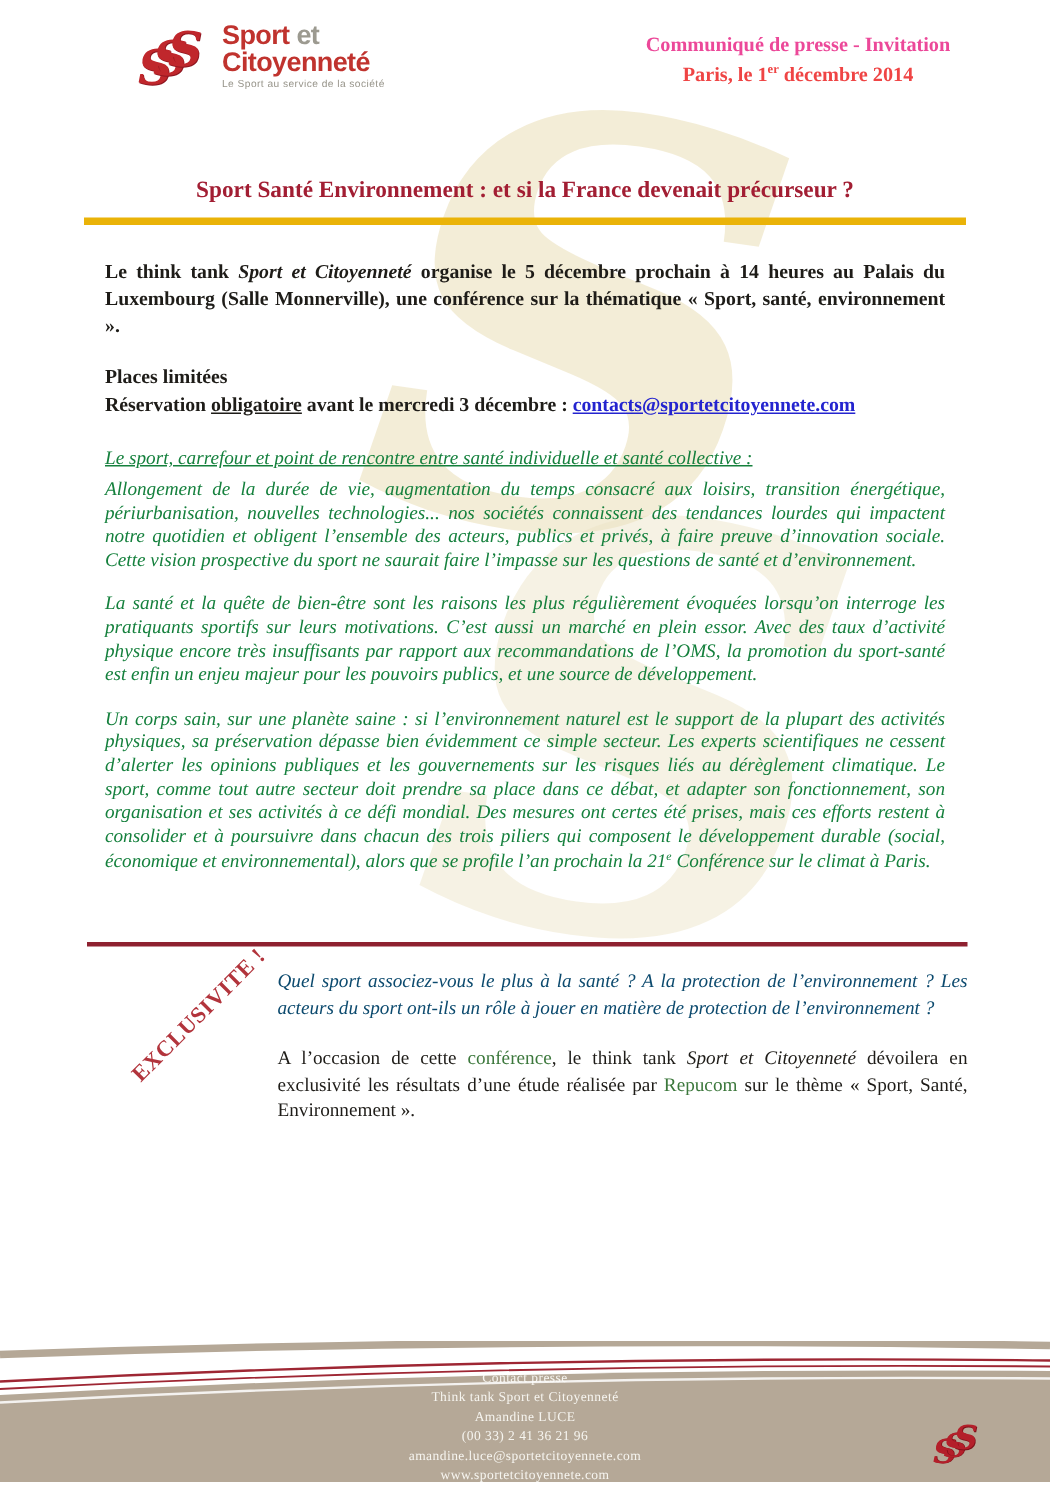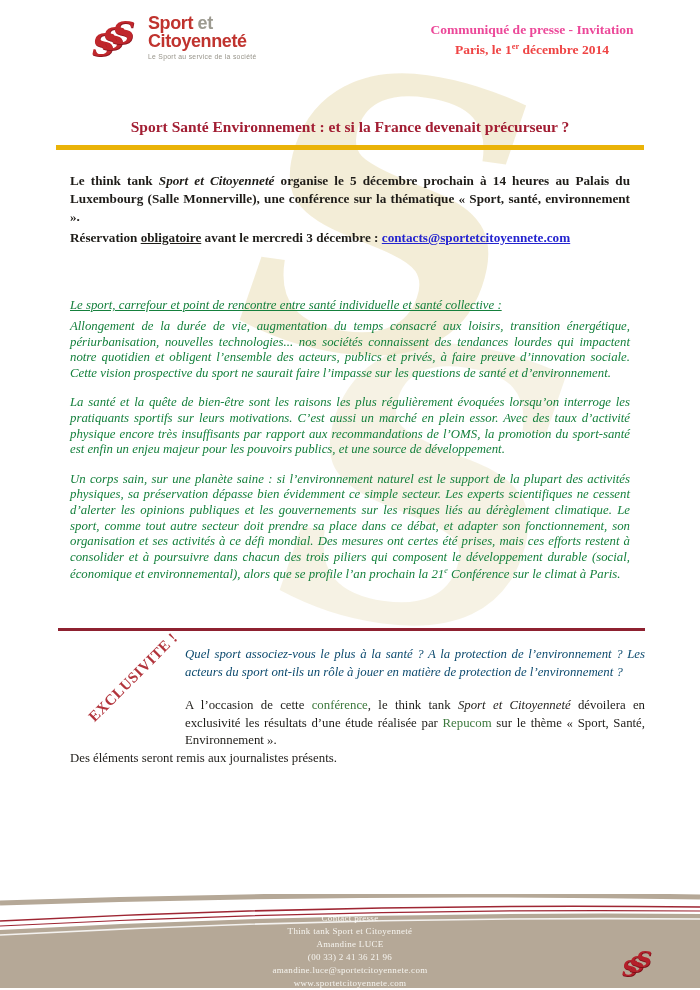--- a/index.html
+++ b/index.html
@@ -102,35 +102,35 @@
     <div class="comm-line">Communiqué de presse - Invitation</div>
     <div class="date-line"><span>Paris, le 1</span><sup>er</sup><span> décembre 2014</span></div>
   </div>
 
   <div class="title-block">
     <span class="title-text">Sport Santé Environnement : et si la France devenait précurseur ?</span>
   </div>
 
   <div class="content-top">
     <p class="intro"><span>Le think tank </span><span class="brand-it">Sport et Citoyenneté</span><span> organise le 5 décembre prochain à 14 heures au Palais du Luxembourg (Salle Monnerville), une conférence sur la thématique « Sport, santé, environnement ».</span></p>
+    <p class="places">Places limitées</p>
     <p class="reservation"><span>Réservation </span><span class="uline">obligatoire</span><span> avant le mercredi 3 décembre : </span><a class="email-link" href="#">contacts@sportetcitoyennete.com</a></p>
   </div>
 
   <div class="body-sec">
     <p class="sec-heading">Le sport, carrefour et point de rencontre entre santé individuelle et santé collective :</p>
     <p class="jp">Allongement de la durée de vie, augmentation du temps consacré aux loisirs, transition énergétique, périurbanisation, nouvelles technologies... nos sociétés connaissent des tendances lourdes qui impactent notre quotidien et obligent l’ensemble des acteurs, publics et privés, à faire preuve d’innovation sociale. Cette vision prospective du sport ne saurait faire l’impasse sur les questions de santé et d’environnement.</p>
     <p class="jp">La santé et la quête de bien-être sont les raisons les plus régulièrement évoquées lorsqu’on interroge les pratiquants sportifs sur leurs motivations. C’est aussi un marché en plein essor. Avec des taux d’activité physique encore très insuffisants par rapport aux recommandations de l’OMS, la promotion du sport-santé est enfin un enjeu majeur pour les pouvoirs publics, et une source de développement.</p>
     <p class="jp"><span>Un corps sain, sur une planète saine : si l’environnement naturel est le support de la plupart des activités physiques, sa préservation dépasse bien évidemment ce simple secteur. Les experts scientifiques ne cessent d’alerter les opinions publiques et les gouvernements sur les risques liés au dérèglement climatique. Le sport, comme tout autre secteur doit prendre sa place dans ce débat, et adapter son fonctionnement, son organisation et ses activités à ce défi mondial. Des mesures ont certes été prises, mais ces efforts restent à consolider et à poursuivre dans chacun des trois piliers qui composent le développement durable (social, économique et environnemental), alors que se profile l’an prochain la 21</span><sup>e</sup><span> Conférence sur le climat à Paris.</span></p>
   </div>
 
   <div class="exclusive">
     <div class="stamp">EXCLUSIVITE !</div>
     <p class="exc-question">Quel sport associez-vous le plus à la santé ? A la protection de l’environnement ? Les acteurs du sport ont-ils un rôle à jouer en matière de protection de l’environnement ?</p>
     <p class="exc-announce"><span>A l’occasion de cette </span><span class="green-word">conférence</span><span>, le think tank </span><span class="brand-it">Sport et Citoyenneté</span><span> dévoilera en exclusivité les résultats d’une étude réalisée par </span><span class="green-word">Repucom</span><span> sur le thème « Sport, Santé, Environnement ».</span></p>
-    <p class="exc-note">Des éléments seront remis aux journalistes présents.</p>
   </div>
 
   <div class="footer">
     <svg width="700" height="108" viewBox="0 0 700 108">
       <path d="M0,9 Q350,-3 700,3" stroke="#b5a897" stroke-width="5" fill="none"></path>
       <path d="M0,27 Q350,9 700,13" stroke="#9e2633" stroke-width="1.6" fill="none"></path>
       <path d="M0,32 Q350,14 700,17" stroke="#9e2633" stroke-width="1.2" fill="none"></path>
       <path d="M0,36 Q350,17 700,20 L700,94 L0,94 Z" fill="#b5a897"></path>
       <path d="M0,41 Q350,22 700,25" stroke="rgba(255,255,255,0.85)" stroke-width="1.6" fill="none"></path>
     </svg>

